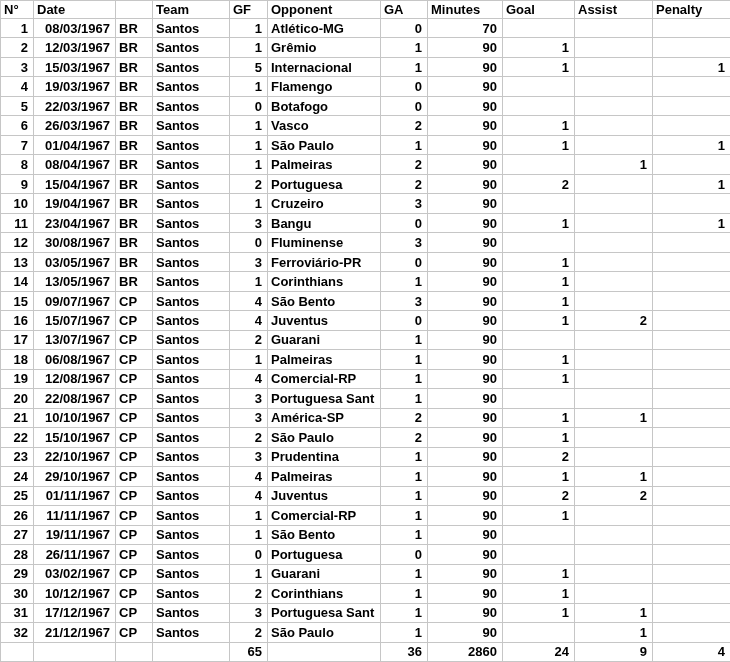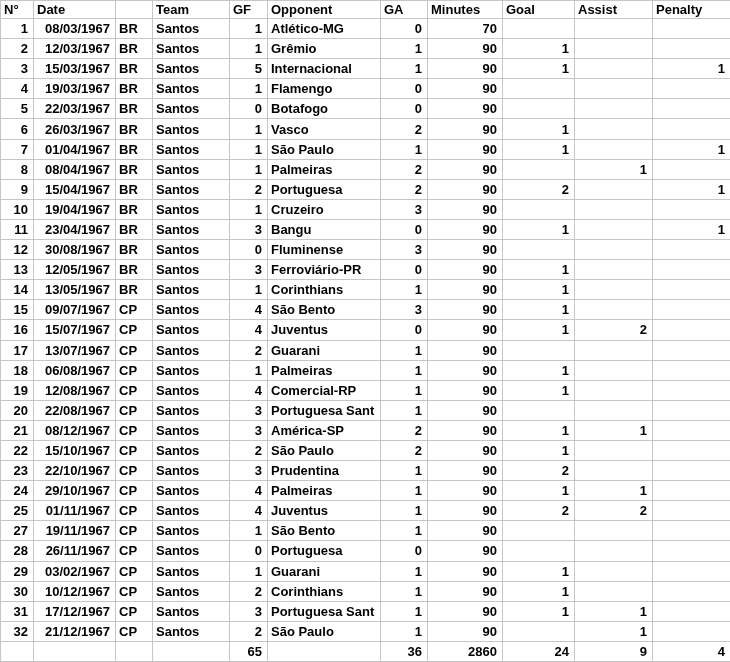--- a/index.html
+++ b/index.html
@@ -233,21 +233,21 @@
           <td class="num">0</td>
           <td class="txt">Fluminense</td>
           <td class="num">3</td>
           <td class="num">90</td>
           <td class="num"></td>
           <td class="num"></td>
           <td class="num"></td>
         </tr>
         <tr>
           <td class="num">13</td>
-          <td class="num">12/05/1967</td>
+          <td class="num">03/05/1967</td>
           <td class="txt">BR</td>
           <td class="txt">Santos</td>
           <td class="num">3</td>
           <td class="txt">Ferroviário-PR</td>
           <td class="num">0</td>
           <td class="num">90</td>
           <td class="num">1</td>
           <td class="num"></td>
           <td class="num"></td>
         </tr>
@@ -337,21 +337,21 @@
           <td class="num">3</td>
           <td class="txt">Portuguesa Sant</td>
           <td class="num">1</td>
           <td class="num">90</td>
           <td class="num"></td>
           <td class="num"></td>
           <td class="num"></td>
         </tr>
         <tr>
           <td class="num">21</td>
-          <td class="num">08/12/1967</td>
+          <td class="num">10/10/1967</td>
           <td class="txt">CP</td>
           <td class="txt">Santos</td>
           <td class="num">3</td>
           <td class="txt">América-SP</td>
           <td class="num">2</td>
           <td class="num">90</td>
           <td class="num">1</td>
           <td class="num">1</td>
           <td class="num"></td>
         </tr>
@@ -398,20 +398,33 @@
           <td class="num">25</td>
           <td class="num">01/11/1967</td>
           <td class="txt">CP</td>
           <td class="txt">Santos</td>
           <td class="num">4</td>
           <td class="txt">Juventus</td>
           <td class="num">1</td>
           <td class="num">90</td>
           <td class="num">2</td>
           <td class="num">2</td>
+          <td class="num"></td>
+        </tr>
+        <tr>
+          <td class="num">26</td>
+          <td class="num">11/11/1967</td>
+          <td class="txt">CP</td>
+          <td class="txt">Santos</td>
+          <td class="num">1</td>
+          <td class="txt">Comercial-RP</td>
+          <td class="num">1</td>
+          <td class="num">90</td>
+          <td class="num">1</td>
+          <td class="num"></td>
           <td class="num"></td>
         </tr>
         <tr>
           <td class="num">27</td>
           <td class="num">19/11/1967</td>
           <td class="txt">CP</td>
           <td class="txt">Santos</td>
           <td class="num">1</td>
           <td class="txt">São Bento</td>
           <td class="num">1</td>

